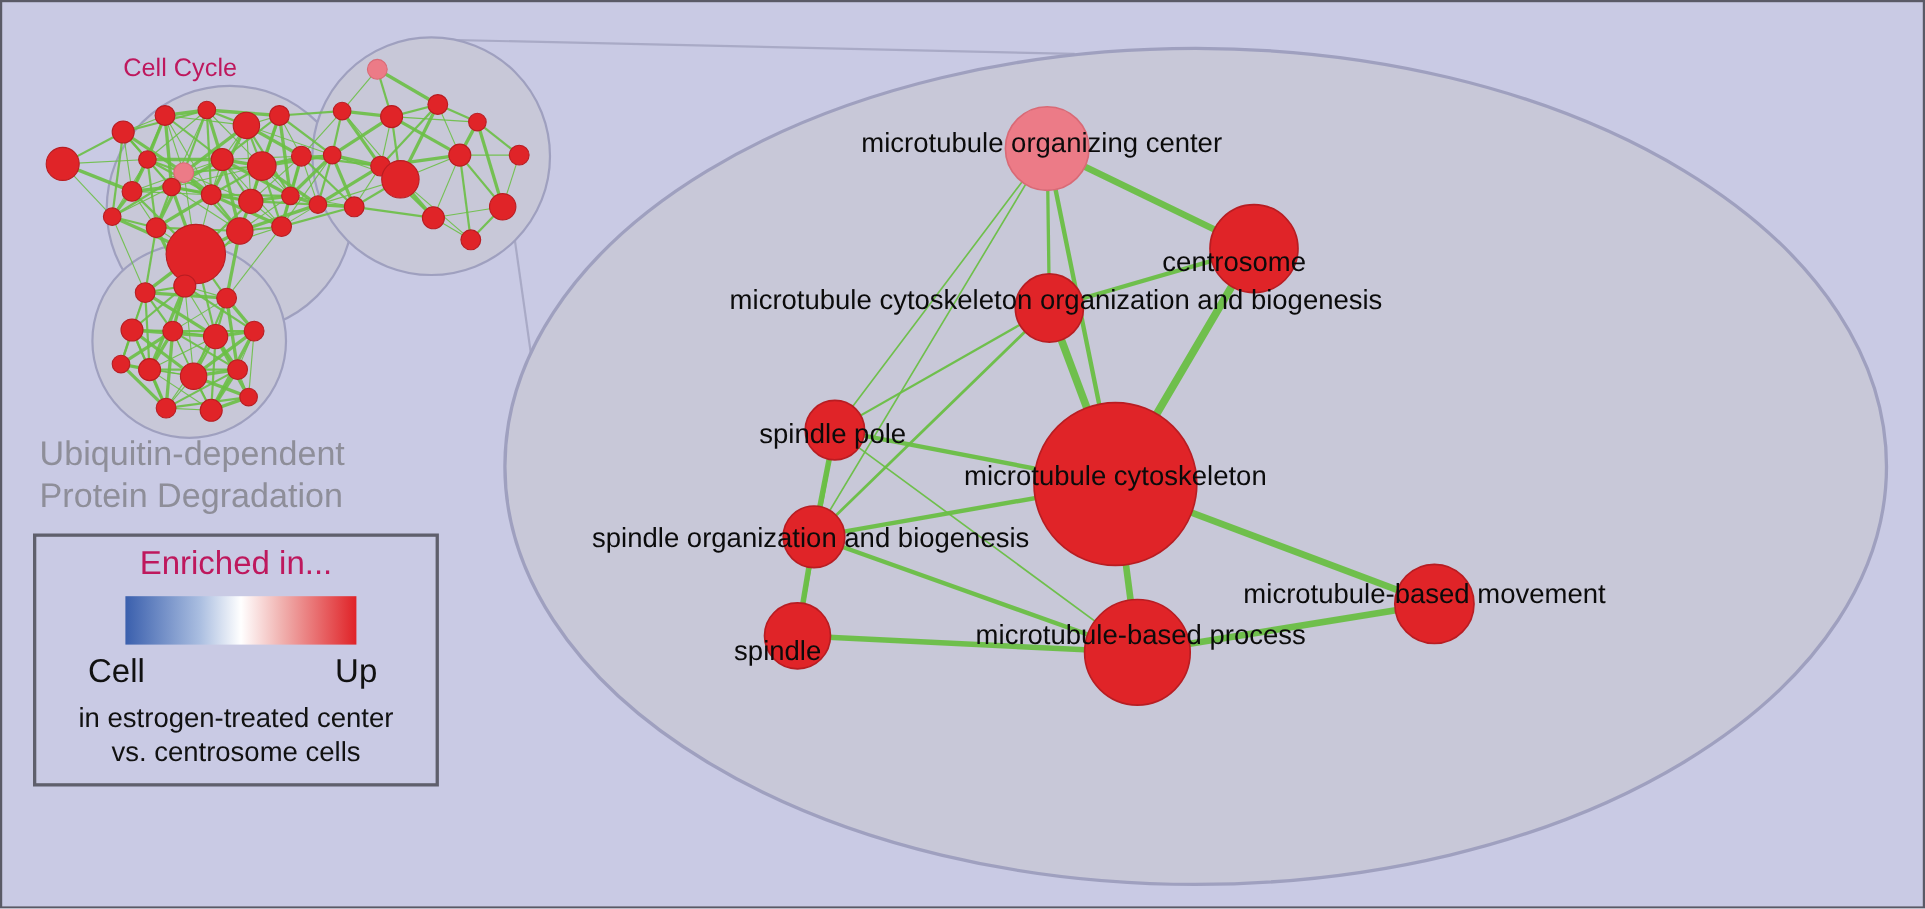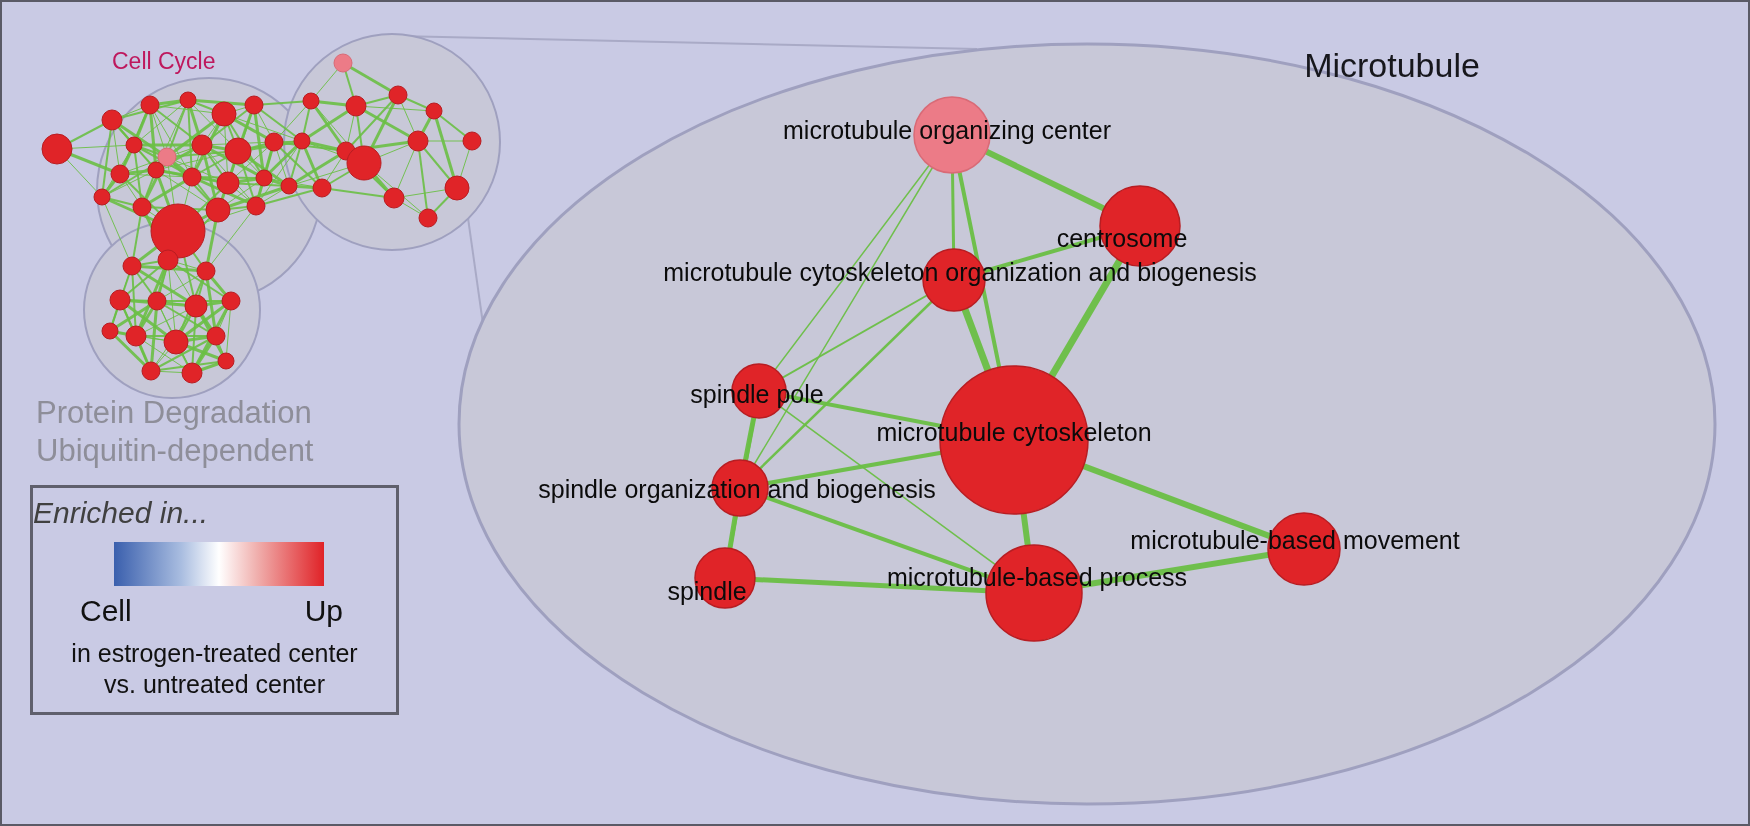--- a/index.html
+++ b/index.html
@@ -11,21 +11,21 @@
   #network-svg{position:absolute;left:0;top:0;}
   #network-svg text{font-family:"Liberation Sans",sans-serif;}
   .lbl{position:absolute;white-space:nowrap;}
   .lbl-cell-cycle{left:110px;top:46px;font-size:23px;color:#be185d;}
   .lbl-ubiquitin{left:34px;top:392px;font-size:31px;color:#8e8e99;line-height:38px;}
   .lbl-microtubule{left:1245px;top:42px;width:290px;text-align:center;font-size:34px;color:#17171c;line-height:42px;}
   .legend{
     position:absolute;left:28px;top:483px;width:369px;height:230px;
     border:3px solid #5f5f6c;box-sizing:border-box;
   }
-  .legend-title{position:absolute;left:0;top:8px;width:100%;font-size:30px;color:#404040;font-style:italic;}
+  .legend-title{position:absolute;left:0;top:8px;width:100%;text-align:center;font-size:30px;color:#be185d;}
   .legend-gradient{position:absolute;left:81px;top:54px;width:210px;height:44px;}
   .legend-row{position:absolute;left:47px;top:106px;width:263px;display:flex;justify-content:space-between;font-size:30px;color:#111;}
   .legend-caption{position:absolute;left:0;top:150px;width:100%;text-align:center;font-size:25px;color:#111;line-height:31px;}
 </style>
 </head>
 <body>
 
 <div class="figure">
 
   <svg id="network-svg" width="1750" height="826" viewBox="0 0 1750 826">
@@ -361,34 +361,33 @@
       <text x="1012" y="432" text-anchor="middle" dominant-baseline="middle" font-size="25" fill="#0b0b0b">microtubule cytoskeleton</text>
       <text x="735" y="489" text-anchor="middle" dominant-baseline="middle" font-size="25" fill="#0b0b0b">spindle organization and biogenesis</text>
       <text x="1293" y="540" text-anchor="middle" dominant-baseline="middle" font-size="25" fill="#0b0b0b">microtubule-based movement</text>
       <text x="705" y="591" text-anchor="middle" dominant-baseline="middle" font-size="25" fill="#0b0b0b">spindle</text>
       <text x="1035" y="577" text-anchor="middle" dominant-baseline="middle" font-size="25" fill="#0b0b0b">microtubule-based process</text>
     </svg>
 
   <div class="lbl lbl-cell-cycle">Cell Cycle</div>
 
   <div class="lbl lbl-ubiquitin">
+    <div>Ubiquitin-dependent</div>
     <div>Protein Degradation</div>
-    <div>Ubiquitin-dependent</div>
   </div>
 
   <div class="lbl lbl-microtubule">
-    <div>Microtubule</div>
   </div>
 
   <div class="legend">
     <div class="legend-title">Enriched in...</div>
     <div class="legend-gradient" style="background: linear-gradient(90deg, rgb(58, 95, 173), rgb(169, 189, 224) 32%, rgb(255, 255, 255) 50%, rgb(240, 176, 174) 68%, rgb(224, 34, 39));"></div>
     <div class="legend-row">
       <span>Cell</span>
       <span>Up</span>
     </div>
     <div class="legend-caption">
       <div>in estrogen-treated center</div>
-      <div>vs. untreated center</div>
+      <div>vs. centrosome cells</div>
     </div>
   </div>
 
 </div>
 
 </body></html>

